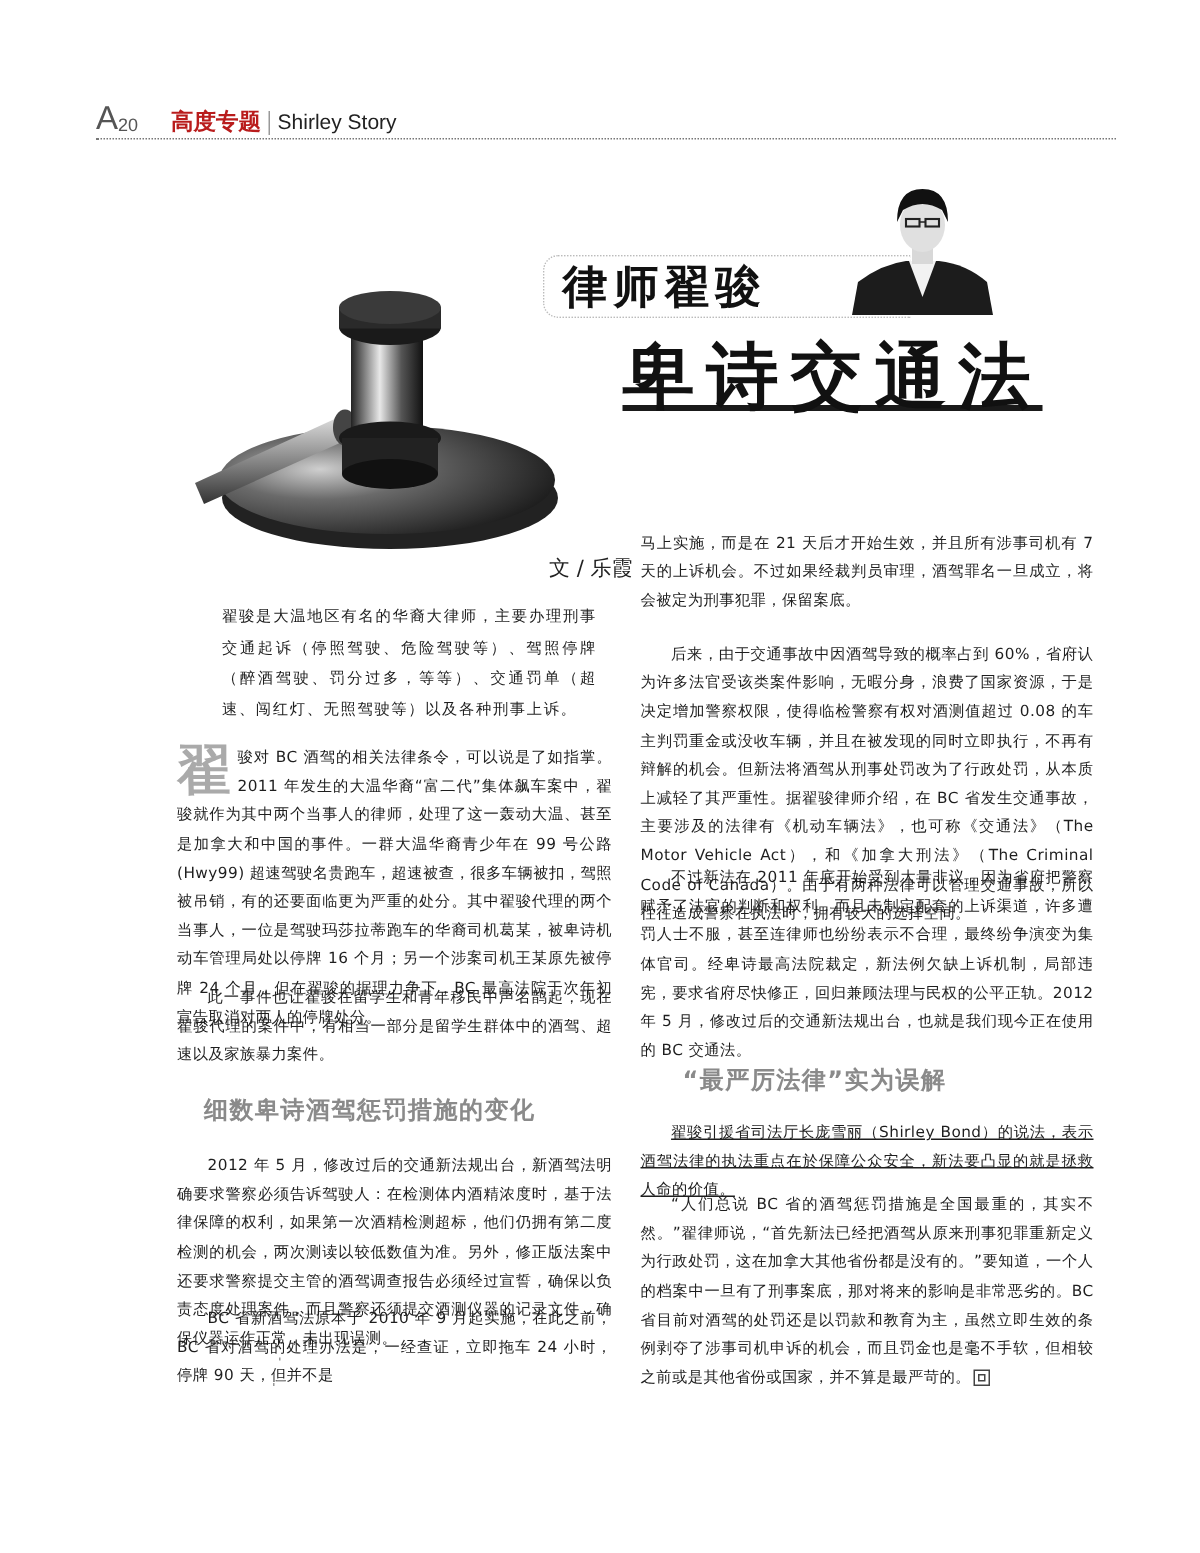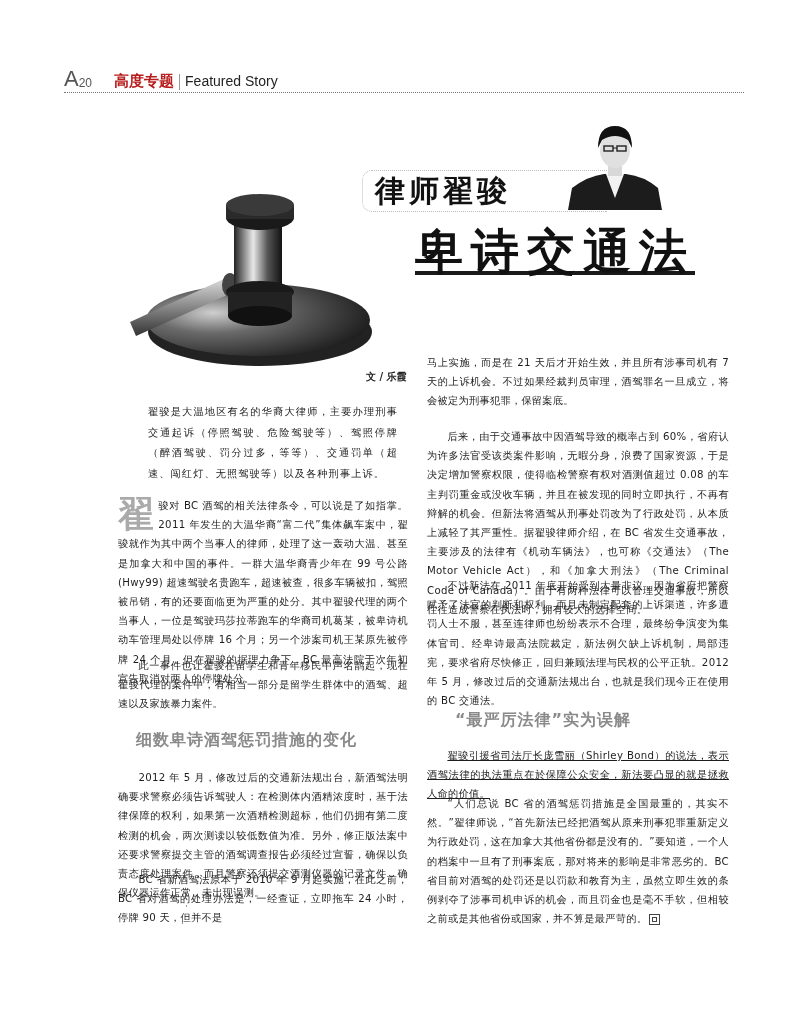--- a/index.html
+++ b/index.html
@@ -22,21 +22,21 @@
   .lawyer-tag { position: absolute; left: 362px; top: 170px; height: 40px; padding: 0 12px;
                 border: 1px dotted #bbb; border-right: none; border-radius: 10px 0 0 10px;
                 width: 220px; display: flex; align-items: flex-start; }
   .lawyer-tag span { font-size: 30px; font-weight: bold; letter-spacing: 4px; color: #111; }
   .portrait { position: absolute; left: 568px; top: 118px; width: 94px; height: 92px; }
 
   .headline { position: absolute; left: 415px; top: 222px; width: 320px; text-decoration: underline; }
   .headline .line { font-size: 48px; font-weight: bold; letter-spacing: 8px; color: #111; line-height: 58px; white-space: nowrap; }
   .headline .hl { color: #9a9a9a; }
 
-  .byline { position: absolute; left: 366px; top: 370px; font-size: 10px; font-weight: bold; color: #222; }
+  .byline { position: absolute; left: 366px; top: 370px; font-size: 14px; font-weight: normal; color: #222; }
 
   
   .col { position: absolute; font-size: 10.2px; line-height: 19.2px; color: #1e1e1e; text-align: justify; letter-spacing: 0.3px; }
   .col p { margin: 0; }
   .intro { left: 148px; top: 402px; width: 250px; line-height: 20.5px; font-size: 10.2px; letter-spacing: 1.1px; }
 
   .left-col { left: 118px; width: 290px; }
   .right-col { left: 427px; width: 302px; }
   .indent { text-indent: 2em; }
 
@@ -50,21 +50,21 @@
   .speck { position: absolute; width: 1px; height: 2px; background: #999; }
 </style>
 </head>
 <body>
 
 <div class="runhead">
   <span class="pg-letter">A</span>
   <span class="pg-num">20</span>
   <span class="section-cn">高度专题</span>
   <span class="sep"></span>
-  <span class="section-en">Featured Story</span>
+  <span class="section-en">Shirley Story</span>
 </div>
 
 <svg class="gavel" viewBox="0 0 250 220">
   <defs>
     <radialGradient id="baseG" cx="0.3" cy="0.4" r="0.8">
       <stop offset="0" stop-color="#cfcfcf"></stop>
       <stop offset="0.35" stop-color="#6a6a6a"></stop>
       <stop offset="1" stop-color="#111"></stop>
     </radialGradient>
     <linearGradient id="headG" x1="0" x2="1">

